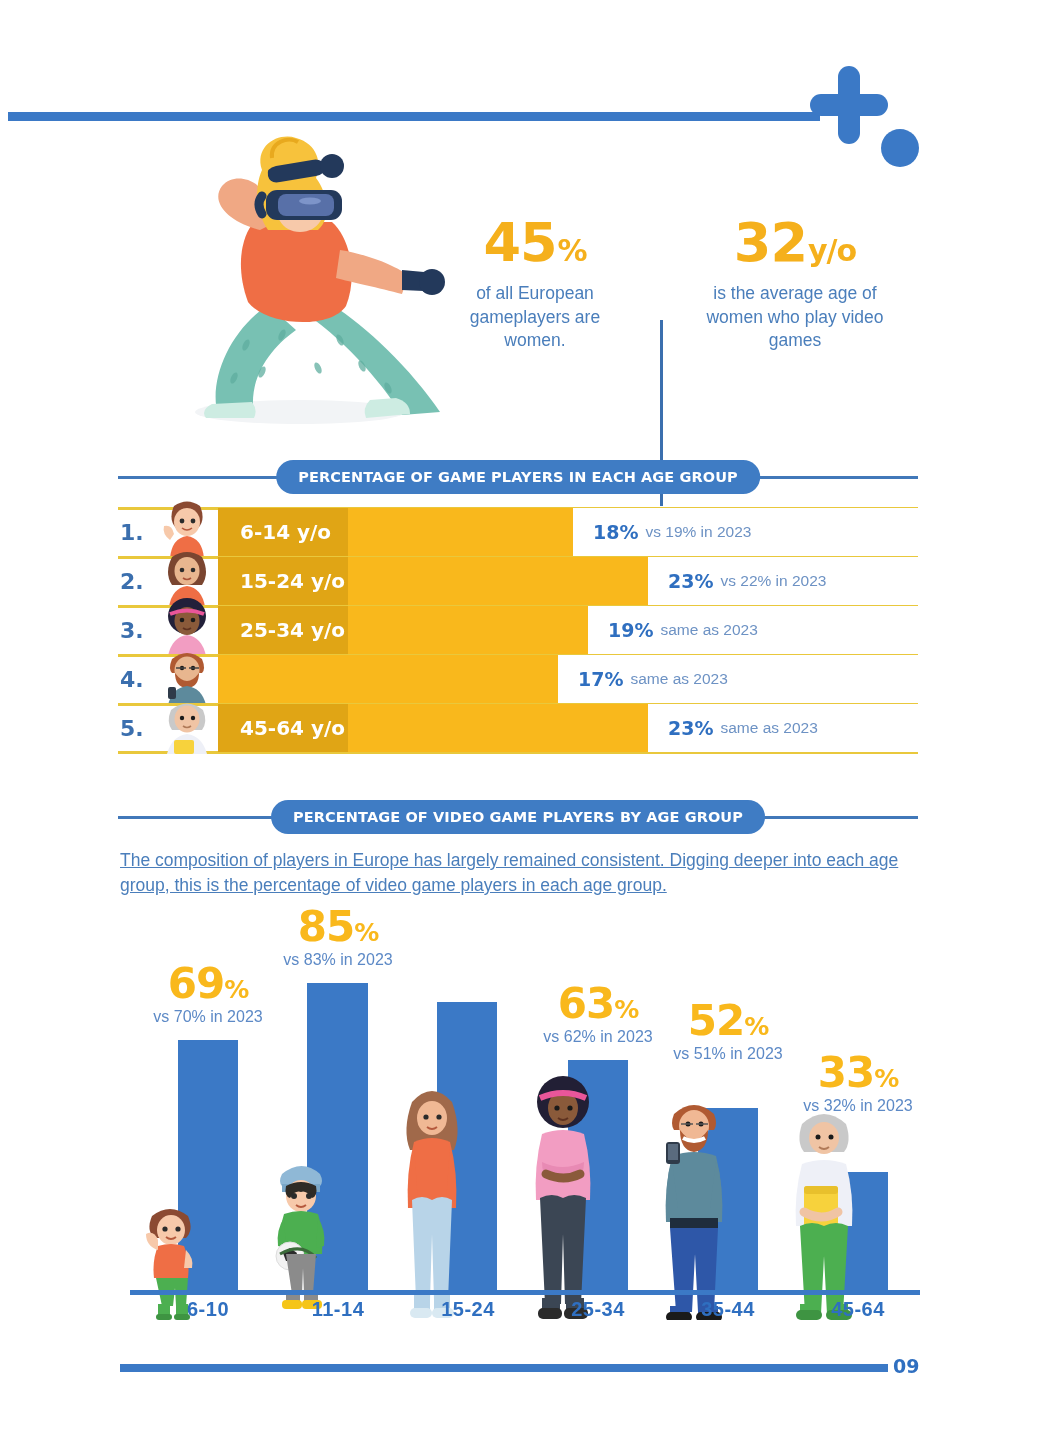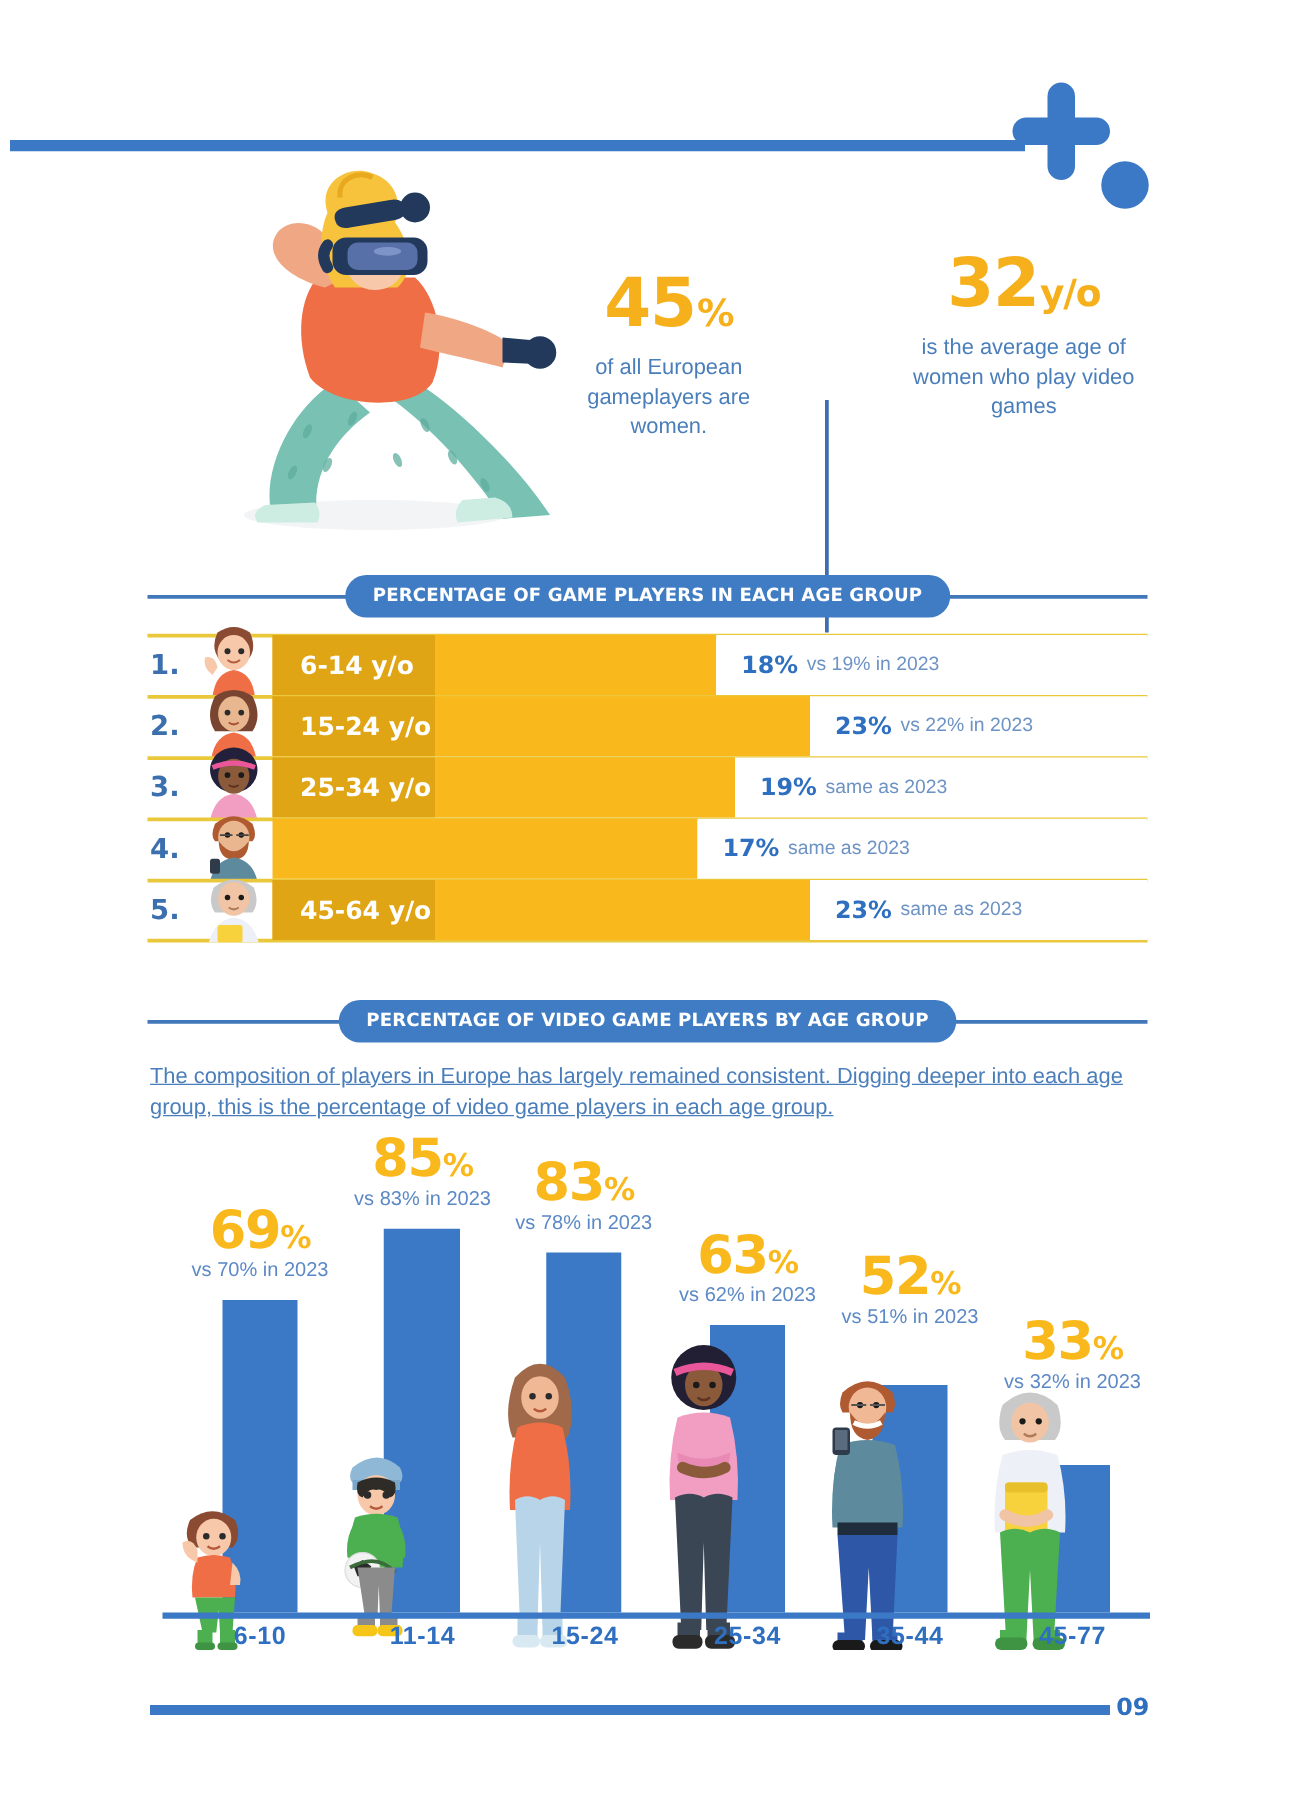--- a/index.html
+++ b/index.html
@@ -29,21 +29,21 @@
     font-family:"DejaVu Sans", sans-serif;
     font-weight:bold;color:#f5b01c;letter-spacing:-1px;line-height:1;
     white-space:nowrap;
   }
   .stat .big .num{font-size:54px;}
   .stat .big .unit{font-size:30px;margin-left:1px;}
   .stat .desc{
     font-size:17.5px;line-height:1.35;color:#4a7ebb;margin-top:12px;font-weight:400;
   }
   .stat-left{left:440px;top:96px;width:190px;}
-  .stat-right{left:700px;top:80px;width:190px;margin-left:24px;}
+  .stat-right{left:700px;top:96px;width:190px;}
   .divider{position:absolute;left:660px;top:200px;width:3px;height:186px;background:#3b6fae;}
 
   
   .sec{position:absolute;width:800px;left:118px;height:34px;}
   .sec .line{position:absolute;left:0;top:16px;width:800px;height:3px;background:#4178b9;}
   .sec .pill{
     position:absolute;left:50%;transform:translateX(-50%);top:0;height:34px;
     background:#3f7cc4;border-radius:17px;display:flex;align-items:center;justify-content:center;
     padding:0 22px;color:#fff;font-weight:bold;font-size:14.5px;letter-spacing:.1px;
     font-family:"DejaVu Sans", sans-serif;white-space:nowrap;
@@ -409,42 +409,38 @@
   </div>
 
   <div class="clab" style="left:148px;top:963px;width:120px">
     <div class="big"><span class="num">69</span><span class="pc">%</span></div>
     <div class="sub">vs 70% in 2023</div>
   </div>
   <div class="clab" style="left:278px;top:906px;width:120px">
     <div class="big"><span class="num">85</span><span class="pc">%</span></div>
     <div class="sub">vs 83% in 2023</div>
   </div>
-  <div class="clab" style="left:407px;top:925px;width:120px">
-    <div class="big"><span class="num">83</span><span class="pc">%</span></div>
-    <div class="sub">vs 78% in 2023</div>
-  </div>
   <div class="clab" style="left:538px;top:983px;width:120px">
     <div class="big"><span class="num">63</span><span class="pc">%</span></div>
     <div class="sub">vs 62% in 2023</div>
   </div>
   <div class="clab" style="left:668px;top:1000px;width:120px">
     <div class="big"><span class="num">52</span><span class="pc">%</span></div>
     <div class="sub">vs 51% in 2023</div>
   </div>
   <div class="clab" style="left:798px;top:1052px;width:120px">
     <div class="big"><span class="num">33</span><span class="pc">%</span></div>
     <div class="sub">vs 32% in 2023</div>
   </div>
 
   <div class="axis"></div>
 
   <div class="xtick" style="left:148px">6-10</div>
   <div class="xtick" style="left:278px">11-14</div>
   <div class="xtick" style="left:408px">15-24</div>
   <div class="xtick" style="left:538px">25-34</div>
   <div class="xtick" style="left:668px">35-44</div>
-  <div class="xtick" style="left:798px">45-77</div>
+  <div class="xtick" style="left:798px">45-64</div>
 
   <div class="foot-line"></div>
   <div class="pageno">09</div>
 
 </div>
 
 </body></html>

